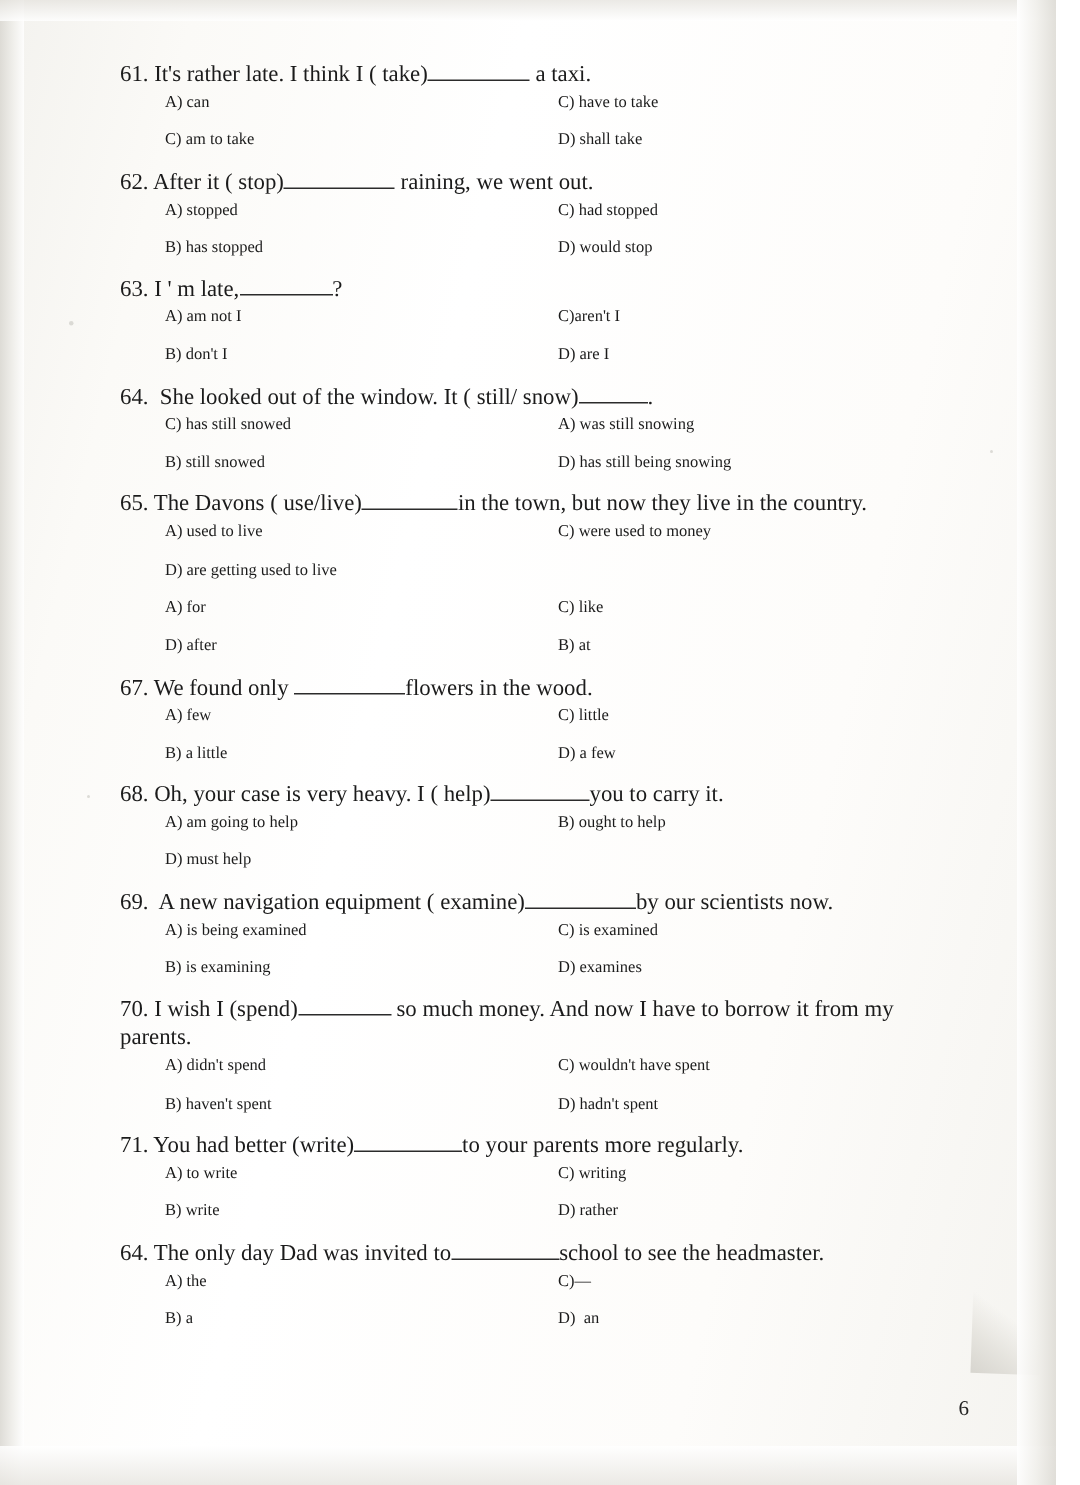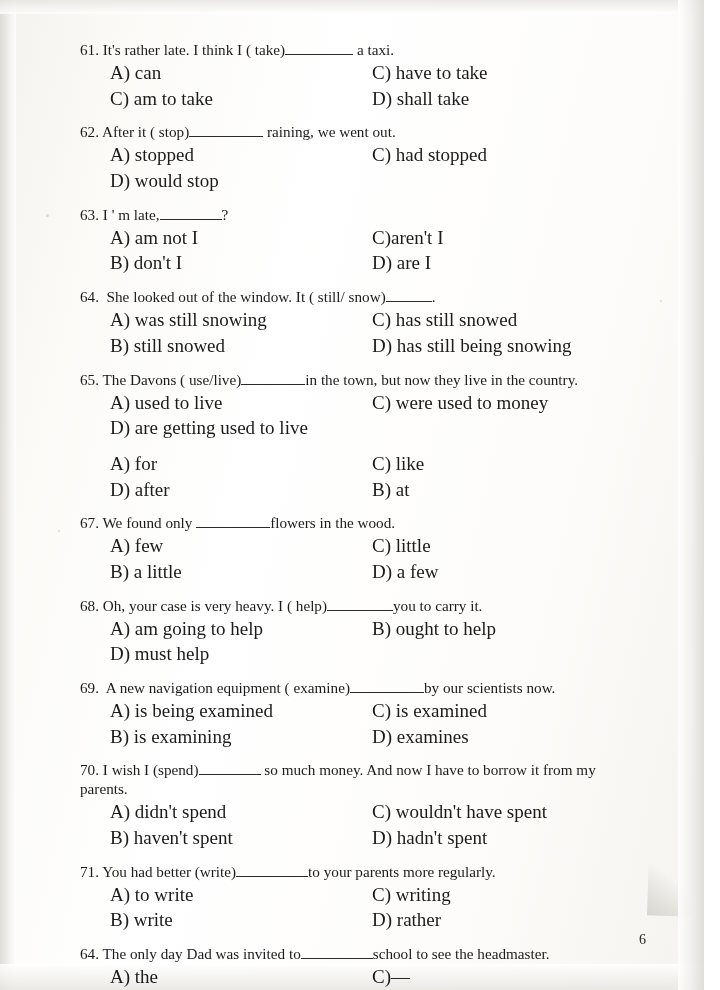--- a/index.html
+++ b/index.html
@@ -87,23 +87,23 @@
     margin-bottom: 2px;
   }
   .q-stem .blank {
     display: inline-block;
     border-bottom: 1px solid #2b2b2b;
     vertical-align: baseline;
   }
   .opts {
     display: grid;
     grid-template-columns: 262px auto;
-    row-gap: 1px;
+    row-gap: 11px;
     padding-left: 30px;
-    font-size: 19px;
+    font-size: 11px;
     line-height: 1.3;
   }
   .opt {
     white-space: pre-wrap;
   }
   .opt.right {
     padding-left: 0;
   }
 
   .page-number {
@@ -134,37 +134,38 @@
           <div class="opt right">C) have to take</div>
           <div class="opt left">C) am to take</div>
           <div class="opt right">D) shall take</div>
         </div>
       </div>
       <div class="q-block">
         <div class="q-stem"><span>62. After it ( stop)</span><span class="blank" style="width: 74px;"></span><span> raining, we went out.</span></div>
         <div class="opts">
           <div class="opt left">A) stopped</div>
           <div class="opt right">C) had stopped</div>
+          <div class="opt left">B) has stopped</div>
           <div class="opt right">D) would stop</div>
         </div>
       </div>
       <div class="q-block">
         <div class="q-stem"><span>63. I ' m late,</span><span class="blank" style="width: 62px;"></span><span>?</span></div>
         <div class="opts">
           <div class="opt left">A) am not I</div>
           <div class="opt right">C)aren't I</div>
           <div class="opt left">B) don't I</div>
           <div class="opt right">D) are I</div>
         </div>
       </div>
       <div class="q-block">
         <div class="q-stem"><span>64.  She looked out of the window. It ( still/ snow)</span><span class="blank" style="width: 46px;"></span><span>.</span></div>
         <div class="opts">
+          <div class="opt right">C) has still snowed</div>
           <div class="opt left">A) was still snowing</div>
-          <div class="opt right">C) has still snowed</div>
           <div class="opt left">B) still snowed</div>
           <div class="opt right">D) has still being snowing</div>
         </div>
       </div>
       <div class="q-block">
         <div class="q-stem"><span>65. The Davons ( use/live)</span><span class="blank" style="width: 64px;"></span><span>in the town, but now they live in the country.</span></div>
         <div class="opts">
           <div class="opt left">A) used to live</div>
           <div class="opt left">C) were used to money</div>
           <div class="opt right">D) are getting used to live</div>

